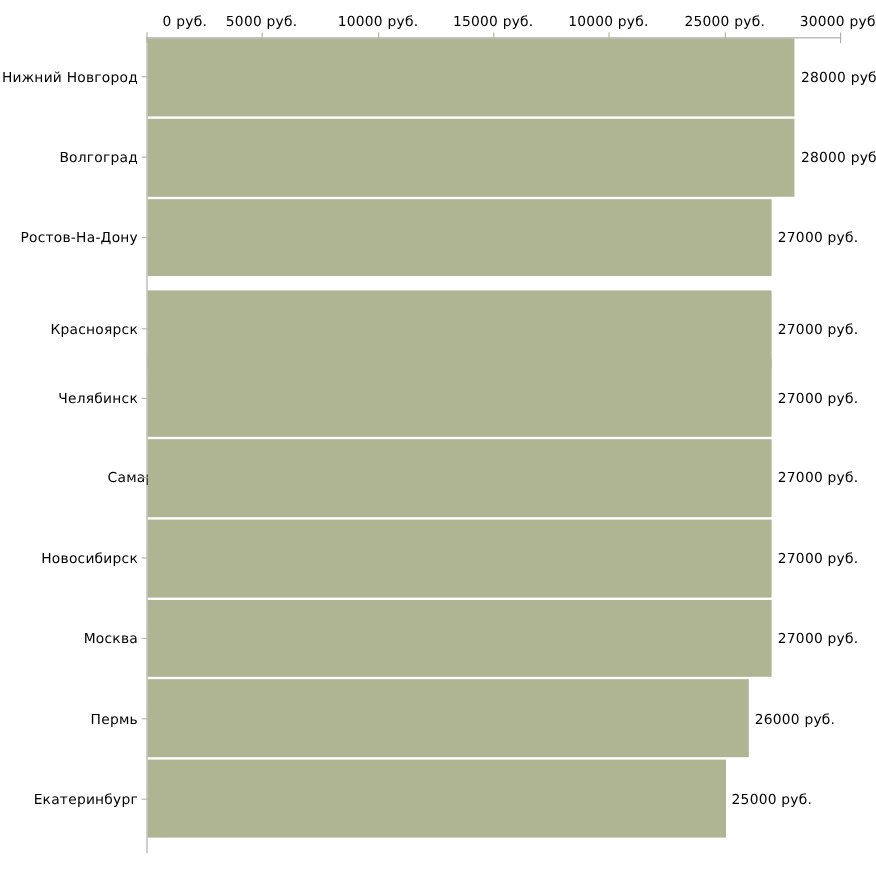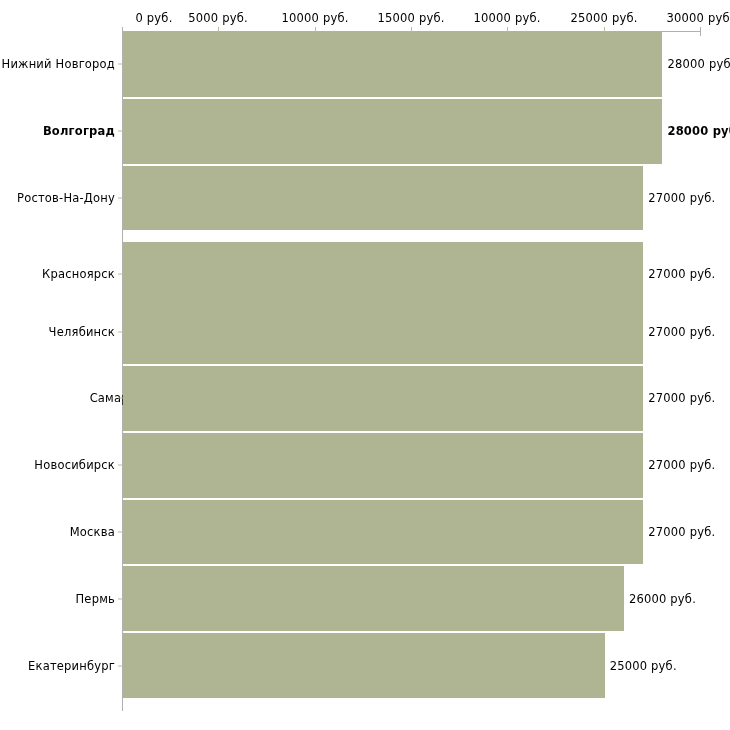--- a/index.html
+++ b/index.html
@@ -128,21 +128,21 @@
       <div class="tick-label" style="left: 700px;">30000 руб.</div>
     </div>
 
   <div id="rows-layer">
       <div class="row" style="top: 32px; height: 64.8px; border-radius: 21px;">
         <div class="cat-label">Нижний Новгород</div>
         <div class="cat-tick"></div>
         <div class="bar" style="width: 539.467px; background: rgb(175, 180, 147);"></div>
         <div class="val-label" style="left: 667.467px;">28000 руб.</div>
       </div>
-      <div class="row" style="top: 98.8px; height: 64.8px; font-weight: bold;">
+      <div class="row" style="top: 98.8px; height: 64.8px;">
         <div class="cat-label">Волгоград</div>
         <div class="cat-tick"></div>
         <div class="bar" style="width: 539.467px; background: rgb(175, 180, 147);"></div>
         <div class="val-label" style="left: 667.467px;">28000 руб.</div>
       </div>
       <div class="row" style="top: 165.6px; height: 64.8px;">
         <div class="cat-label">Ростов-На-Дону</div>
         <div class="cat-tick"></div>
         <div class="bar" style="width: 520.2px; background: rgb(175, 180, 147);"></div>
         <div class="val-label" style="left: 648.2px;">27000 руб.</div>

